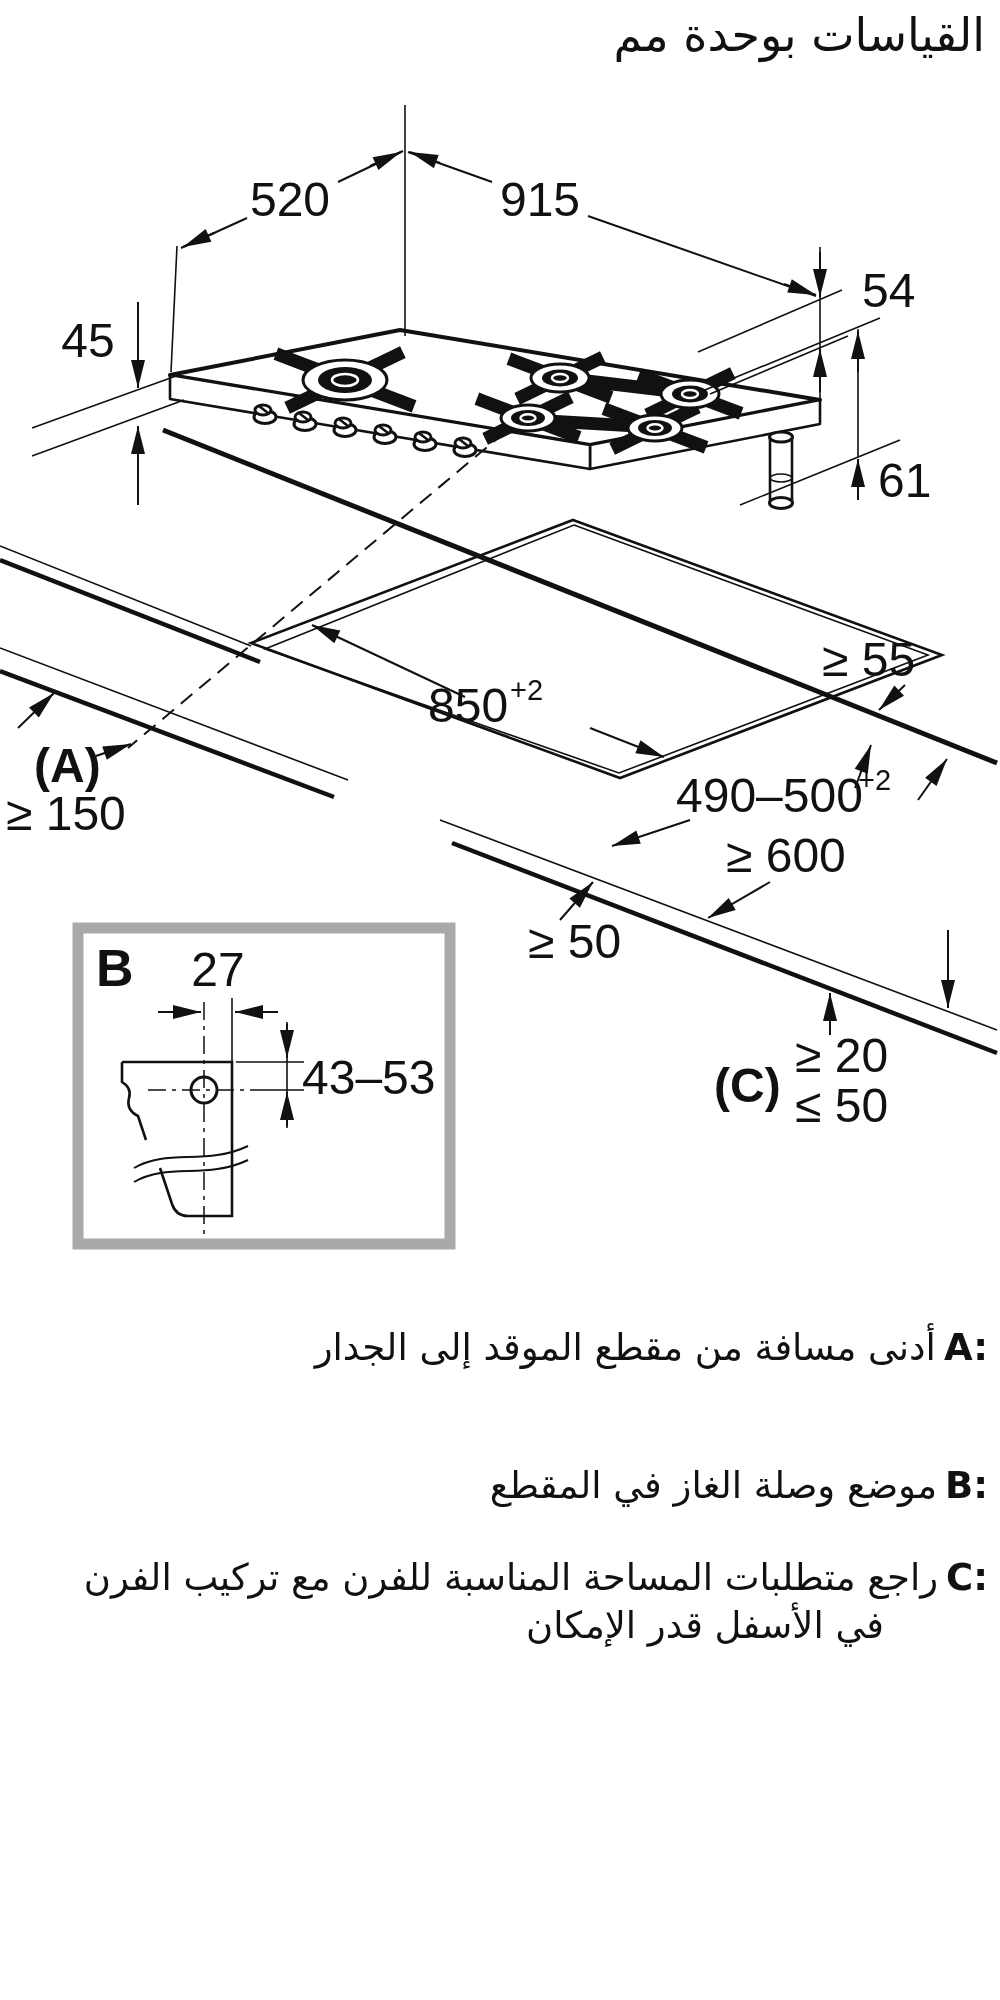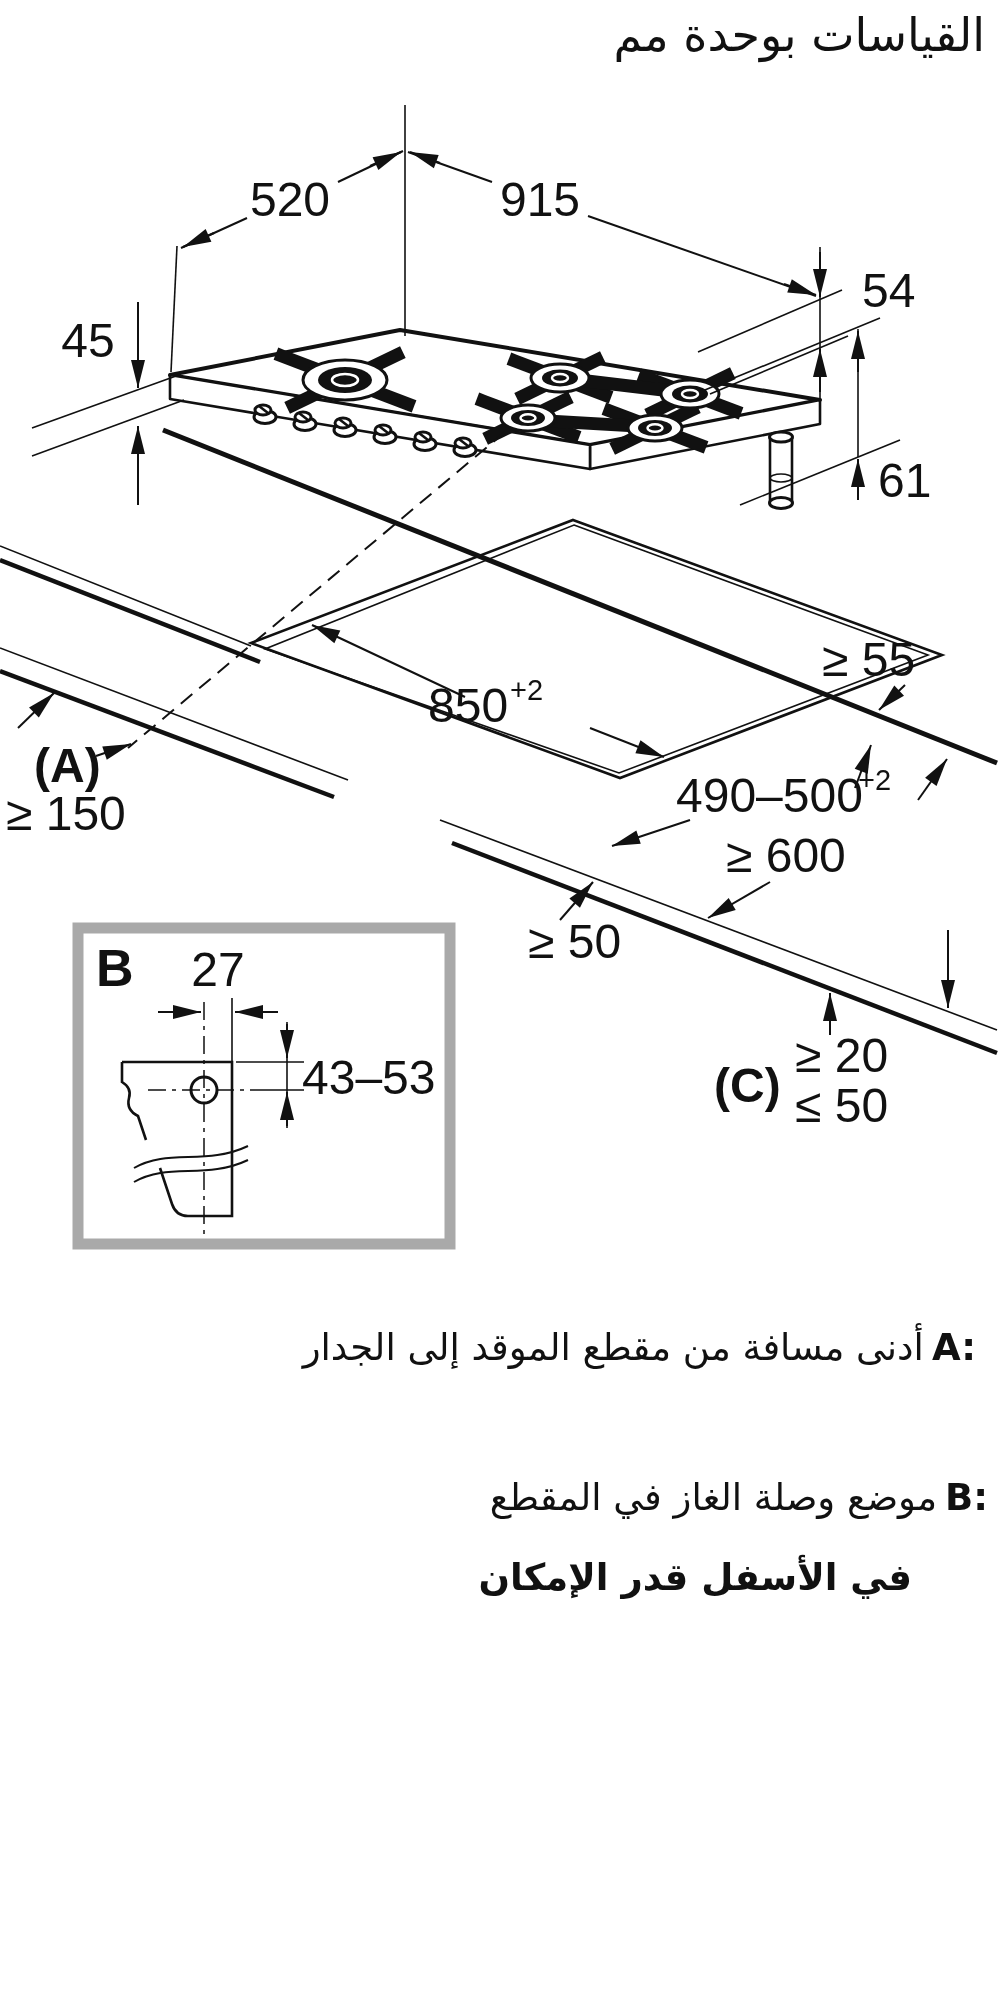--- a/index.html
+++ b/index.html
@@ -22,24 +22,24 @@
   .cap-o{fill:#fff;stroke:#111;stroke-width:3;}
   .cap-b{fill:#111;stroke:none;}
   .cap-i{fill:none;stroke:#fff;stroke-width:2.5;}
   .dash{stroke:#111;stroke-width:2;fill:none;stroke-dasharray:15 9;}
   .cline{stroke:#111;stroke-width:1.5;fill:none;stroke-dasharray:18 6 4 6;}
   .graybox{fill:#fff;stroke:#a9a9a9;stroke-width:11;}
   .ar{position:absolute;direction:rtl;text-align:right;color:#111;
       font-family:"DejaVu Sans",sans-serif;font-size:37px;line-height:1.3;}
   .nlabel{font-weight:bold;direction:ltr;unicode-bidi:embed;margin-left:8px;}
   #page-title{top:6px;right:15px;font-size:46px;}
-  #note-a{top:1324px;right:24px;width:960px;}
-  #note-b{top:1462px;right:12px;width:960px;margin-top:12px;}
+  #note-a{top:1324px;right:12px;width:960px;}
+  #note-b{top:1462px;right:12px;width:960px;}
   #note-c{top:1554px;right:12px;width:960px;}
-  #note-c .c2{margin-right:76px;font-weight:bold;}
+  #note-c .c2{margin-right:104px;}
   #footer-note{top:1746px;right:12px;width:960px;line-height:1.28;}
 </style>
 </head>
 <body>
 
 <div id="stage">
 
   <div id="page-title" class="ar">القياسات بوحدة مم</div>
 
   <svg width="1000" height="1300" viewBox="0 0 1000 1300">
@@ -251,19 +251,20 @@
 
   <div id="note-a" class="ar">
     <span class="nlabel">A:</span><span>أدنى مسافة من مقطع الموقد إلى الجدار</span>
   </div>
 
   <div id="note-b" class="ar">
     <span class="nlabel">B:</span><span>موضع وصلة الغاز في المقطع</span>
   </div>
 
   <div id="note-c" class="ar">
+    <div><span class="nlabel">C:</span><span>راجع متطلبات المساحة المناسبة للفرن مع تركيب الفرن</span></div>
     <div class="c2">في الأسفل قدر الإمكان</div>
   </div>
 
   <div id="footer-note" class="ar">
   </div>
 
 </div>
 
 </body></html>

